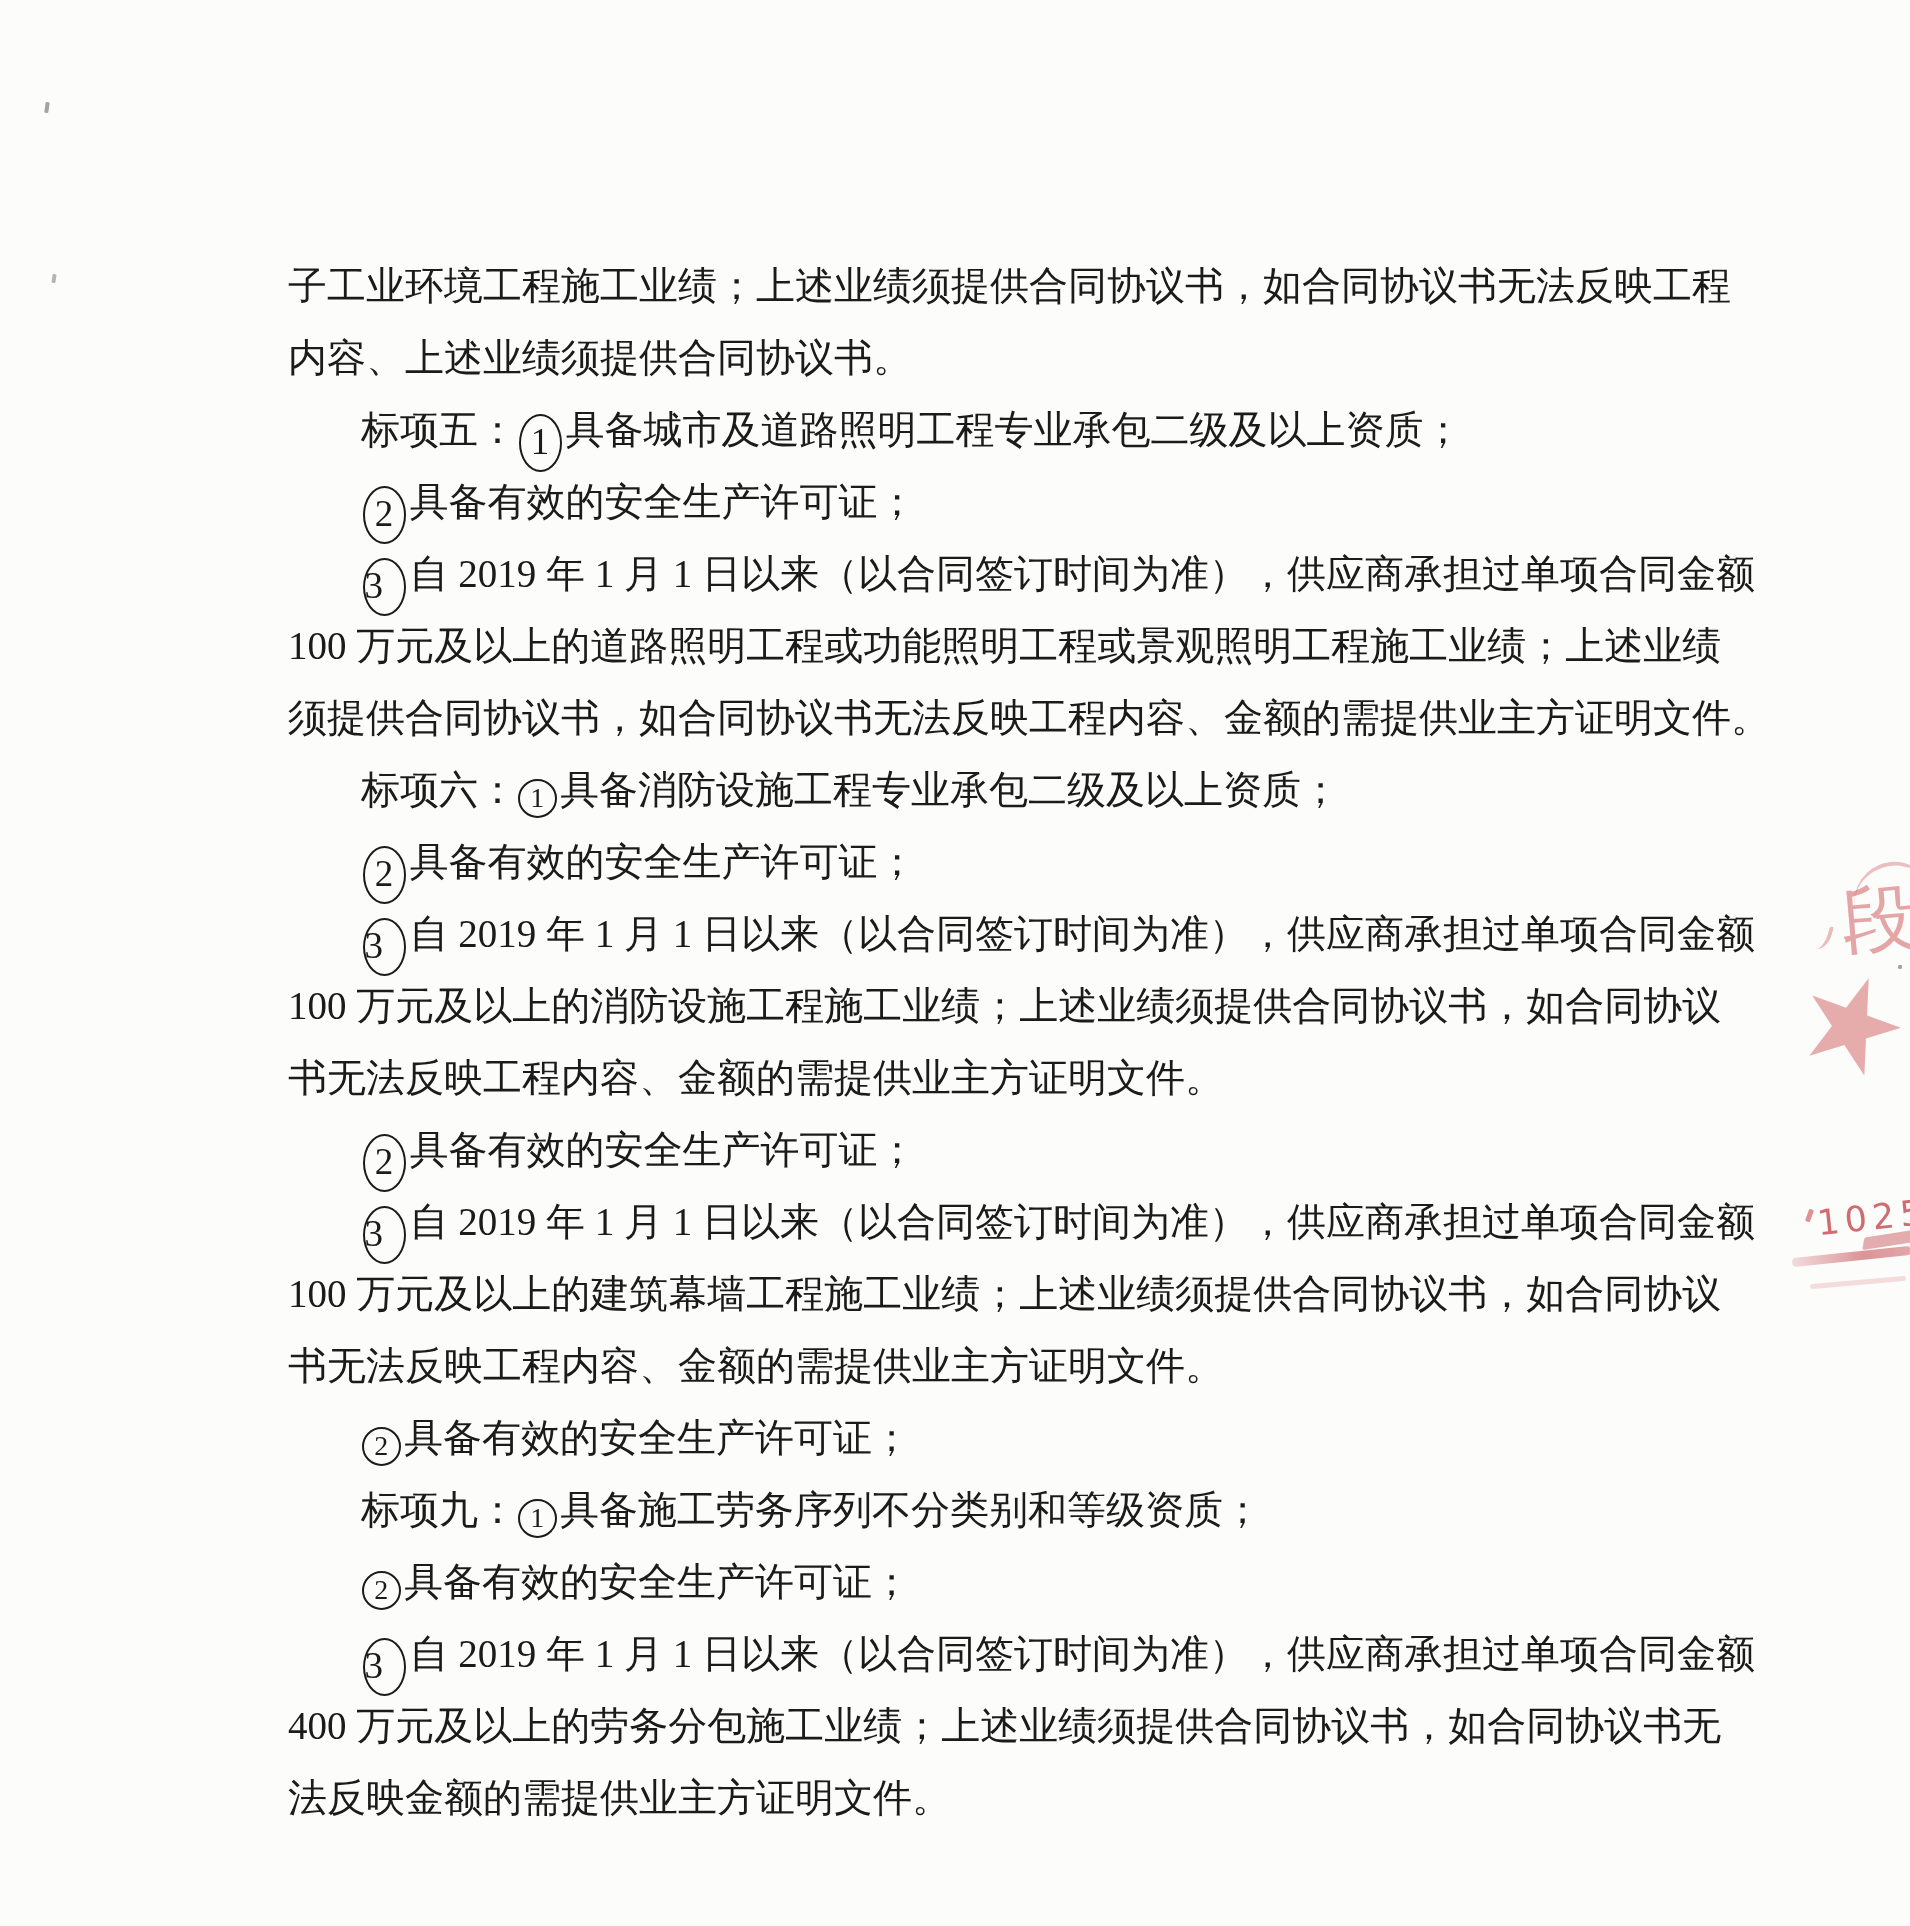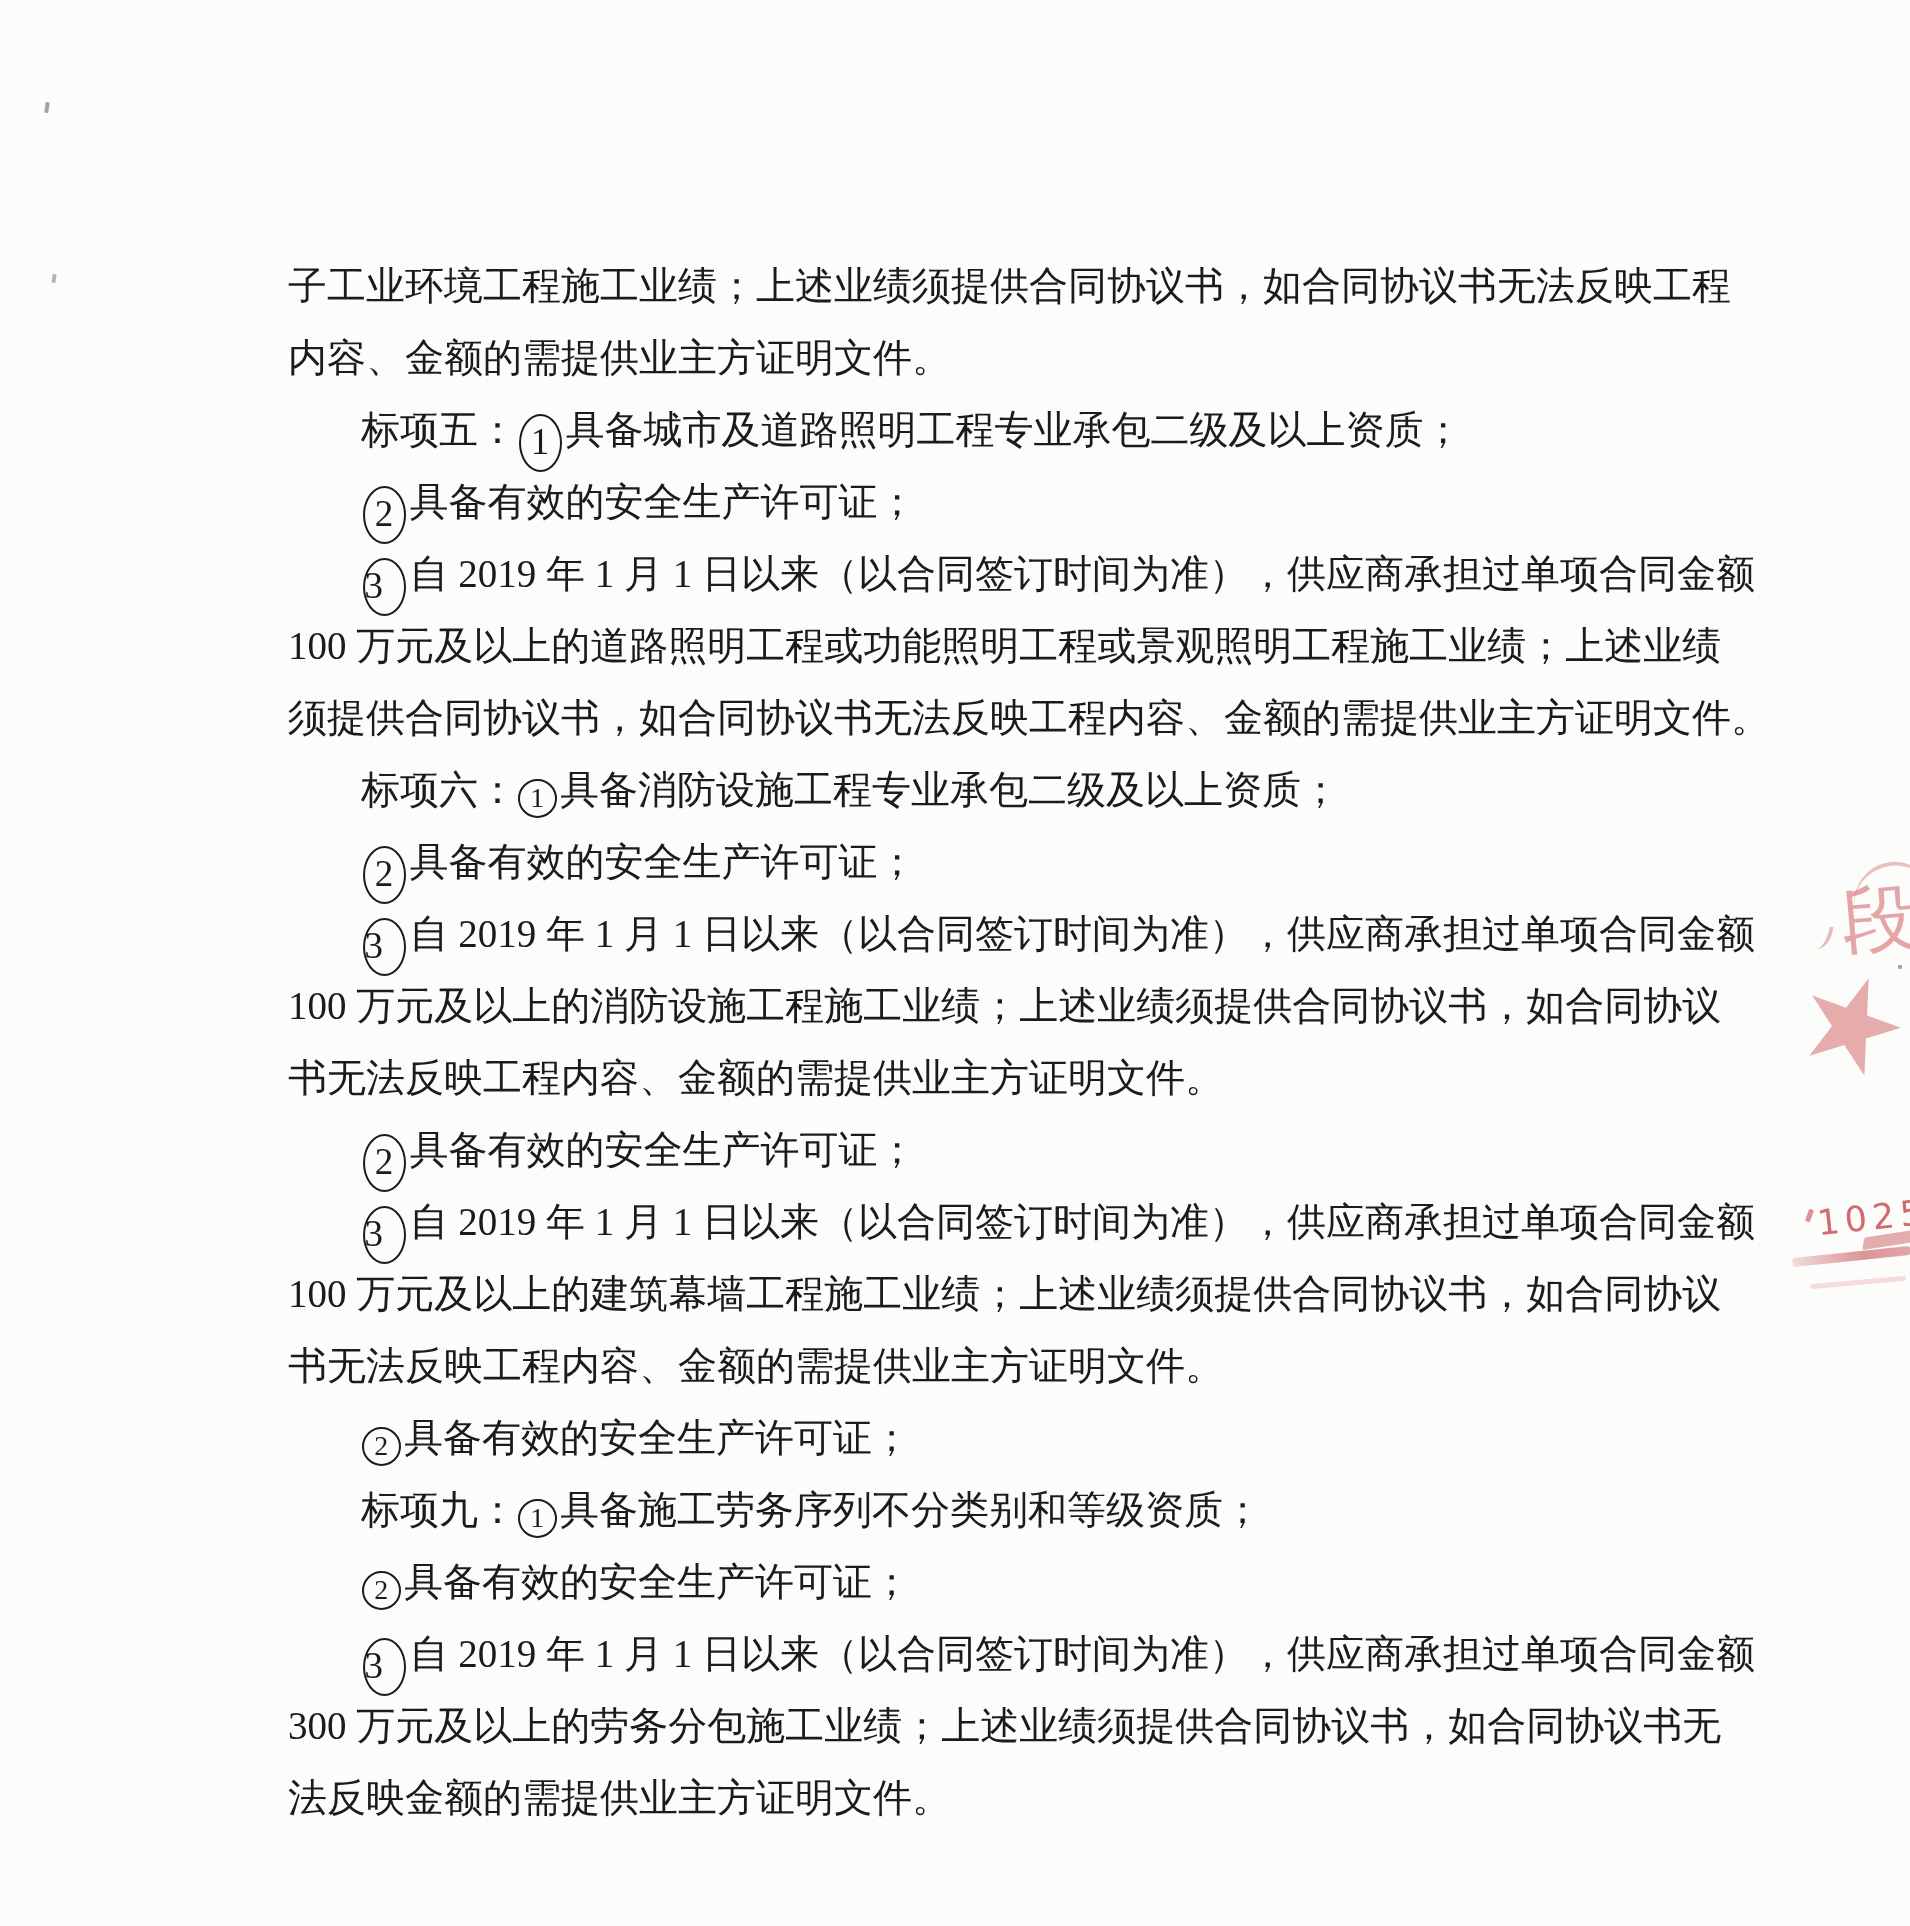--- a/index.html
+++ b/index.html
@@ -98,40 +98,40 @@
     pointer-events: none;
   }
 </style>
 </head>
 <body>
 
 <div class="page">
 
   <div class="text-block">
       <div class="line justify"><span>子工业环境工程施工业绩；上述业绩须提供合同协议书，如合同协议书无法反映工程</span></div>
-      <div class="line"><span>内容、金额的需提供业主方证明文件。</span></div>
+      <div class="line"><span>内容、上述业绩须提供合同协议书。</span></div>
       <div class="line indent"><span>标项五：</span><span class="circ big">1</span><span>具备城市及道路照明工程专业承包二级及以上资质；</span></div>
       <div class="line indent"><span class="circ big">2</span><span>具备有效的安全生产许可证；</span></div>
       <div class="line indent justify"><span class="circ big">3</span><span>自 2019 年 1 月 1 日以来（以合同签订时间为准），供应商承担过单项合同金额</span></div>
       <div class="line justify"><span>100 万元及以上的道路照明工程或功能照明工程或景观照明工程施工业绩；上述业绩</span></div>
       <div class="line justify"><span>须提供合同协议书，如合同协议书无法反映工程内容、金额的需提供业主方证明文件。</span></div>
       <div class="line indent"><span>标项六：</span><span class="circ small">1</span><span>具备消防设施工程专业承包二级及以上资质；</span></div>
       <div class="line indent"><span class="circ big">2</span><span>具备有效的安全生产许可证；</span></div>
       <div class="line indent justify"><span class="circ big">3</span><span>自 2019 年 1 月 1 日以来（以合同签订时间为准），供应商承担过单项合同金额</span></div>
       <div class="line justify"><span>100 万元及以上的消防设施工程施工业绩；上述业绩须提供合同协议书，如合同协议</span></div>
       <div class="line"><span>书无法反映工程内容、金额的需提供业主方证明文件。</span></div>
       <div class="line indent"><span class="circ big">2</span><span>具备有效的安全生产许可证；</span></div>
       <div class="line indent justify"><span class="circ big">3</span><span>自 2019 年 1 月 1 日以来（以合同签订时间为准），供应商承担过单项合同金额</span></div>
       <div class="line justify"><span>100 万元及以上的建筑幕墙工程施工业绩；上述业绩须提供合同协议书，如合同协议</span></div>
       <div class="line"><span>书无法反映工程内容、金额的需提供业主方证明文件。</span></div>
       <div class="line indent"><span class="circ small">2</span><span>具备有效的安全生产许可证；</span></div>
       <div class="line indent"><span>标项九：</span><span class="circ small">1</span><span>具备施工劳务序列不分类别和等级资质；</span></div>
       <div class="line indent"><span class="circ small">2</span><span>具备有效的安全生产许可证；</span></div>
       <div class="line indent justify"><span class="circ big">3</span><span>自 2019 年 1 月 1 日以来（以合同签订时间为准），供应商承担过单项合同金额</span></div>
-      <div class="line justify"><span>300 万元及以上的劳务分包施工业绩；上述业绩须提供合同协议书，如合同协议书无</span></div>
+      <div class="line justify"><span>400 万元及以上的劳务分包施工业绩；上述业绩须提供合同协议书，如合同协议书无</span></div>
       <div class="line"><span>法反映金额的需提供业主方证明文件。</span></div>
     </div>
 
   <div class="stamp-part stamp-arc"></div>
   <div class="stamp-part stamp-char">段</div>
   <div class="stamp-part stamp-stroke"></div>
   <div class="stamp-part stamp-star">★</div>
   <div class="stamp-part stamp-tick"></div>
   <div class="stamp-part stamp-number">10252</div>
   <div class="stamp-part smudge1"></div>

